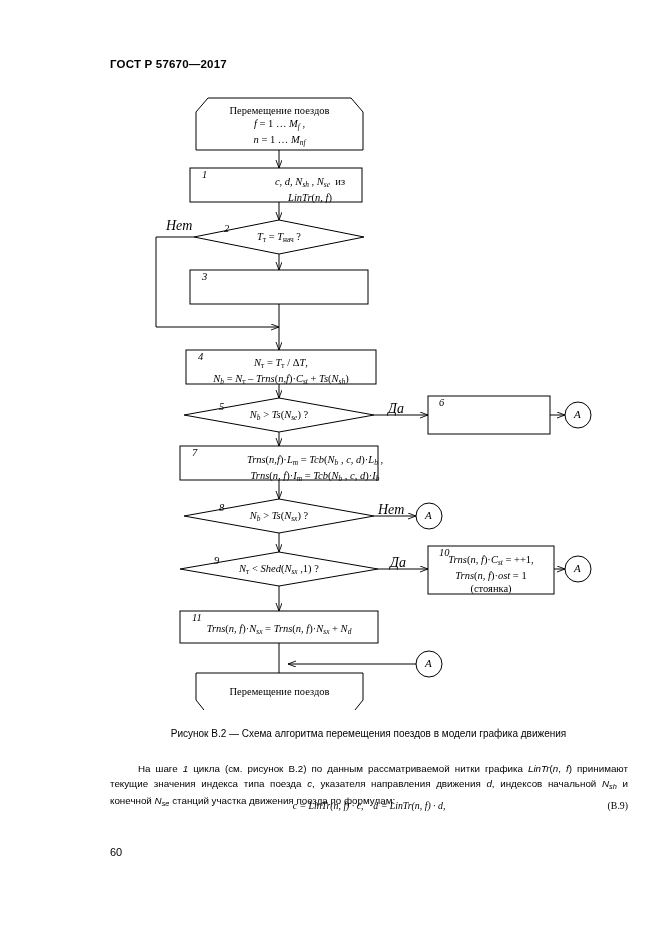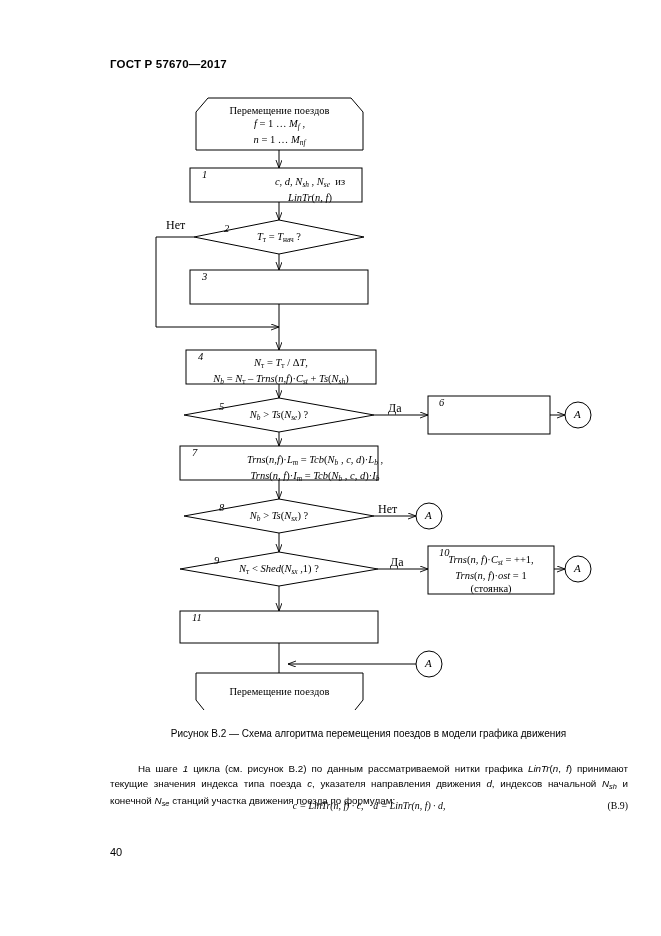--- a/index.html
+++ b/index.html
@@ -77,22 +77,23 @@
   .step-num {
     position: absolute;
     font-family: "Liberation Serif", serif;
     font-style: italic;
     font-size: 10.5px;
     color: #000;
   }
   .branch-label {
     position: absolute;
     font-family: "Liberation Serif", serif;
-    font-size: 12px;
+    font-size: 14px;
     color: #000;
+    font-style: italic;
   }
   .conn-letter {
     position: absolute;
     font-family: "Liberation Serif", serif;
     font-style: italic;
     font-size: 11px;
     color: #000;
   }
   
   .figure-caption {
@@ -267,34 +268,37 @@
 
     <div class="step-num" style="left:401px; top:457px;">10</div>
     <div class="node-text" style="left:390px; top:463px; width:126px;">
       <span><i>Trns</i>(<i>n</i>, <i>f</i>)·<i>C<sub>st</sub></i> = ++1,</span><br>
       <span><i>Trns</i>(<i>n</i>, <i>f</i>)·<i>ost</i> = 1</span><br>
       <span class="up">(стоянка)</span>
     </div>
     <div class="conn-letter" style="left:536px; top:472px;">A</div>
 
     <div class="step-num" style="left:154px; top:522px;">11</div>
+    <div class="node-text" style="left:142px; top:532px; width:198px;">
+      <span><i>Trns</i>(<i>n</i>, <i>f</i>)·<i>N<sub>sx</sub></i> = <i>Trns</i>(<i>n</i>, <i>f</i>)·<i>N<sub>sx</sub></i> + <i>N<sub>d</sub></i></span>
+    </div>
 
     <div class="conn-letter" style="left:387px; top:567px;">A</div>
 
     <div class="node-text" style="left:158px; top:595px; width:167px;">Перемещение поездов</div>
 
   </div>
 
   <div class="figure-caption">Рисунок В.2 — Схема алгоритма перемещения поездов в модели графика движения</div>
 
   <div class="body-par">
     На шаге <i>1</i> цикла (см. рисунок В.2) по данным рассматриваемой нитки графика <i>LinTr</i>(<i>n</i>, <i>f</i>) принимают текущие значения индекса типа поезда <i>c</i>, указателя направления движения <i>d</i>, индексов начальной <i>N<sub>sh</sub></i> и конечной <i>N<sub>se</sub></i> станций участка движения поезда по формулам:
   </div>
 
   <div class="formula-row f1">
     <span class="fx"><i>c</i> = <i>LinTr</i>(<i>n</i>, <i>f</i>) · <i>c</i>, &nbsp;&nbsp; <i>d</i> = <i>LinTr</i>(<i>n</i>, <i>f</i>) · <i>d</i>,</span>
     <span class="tag">(В.9)</span>
   </div>
 
 
-  <div class="page-number">40</div>
+  <div class="page-number">60</div>
 
 </div>
 
 </body></html>

